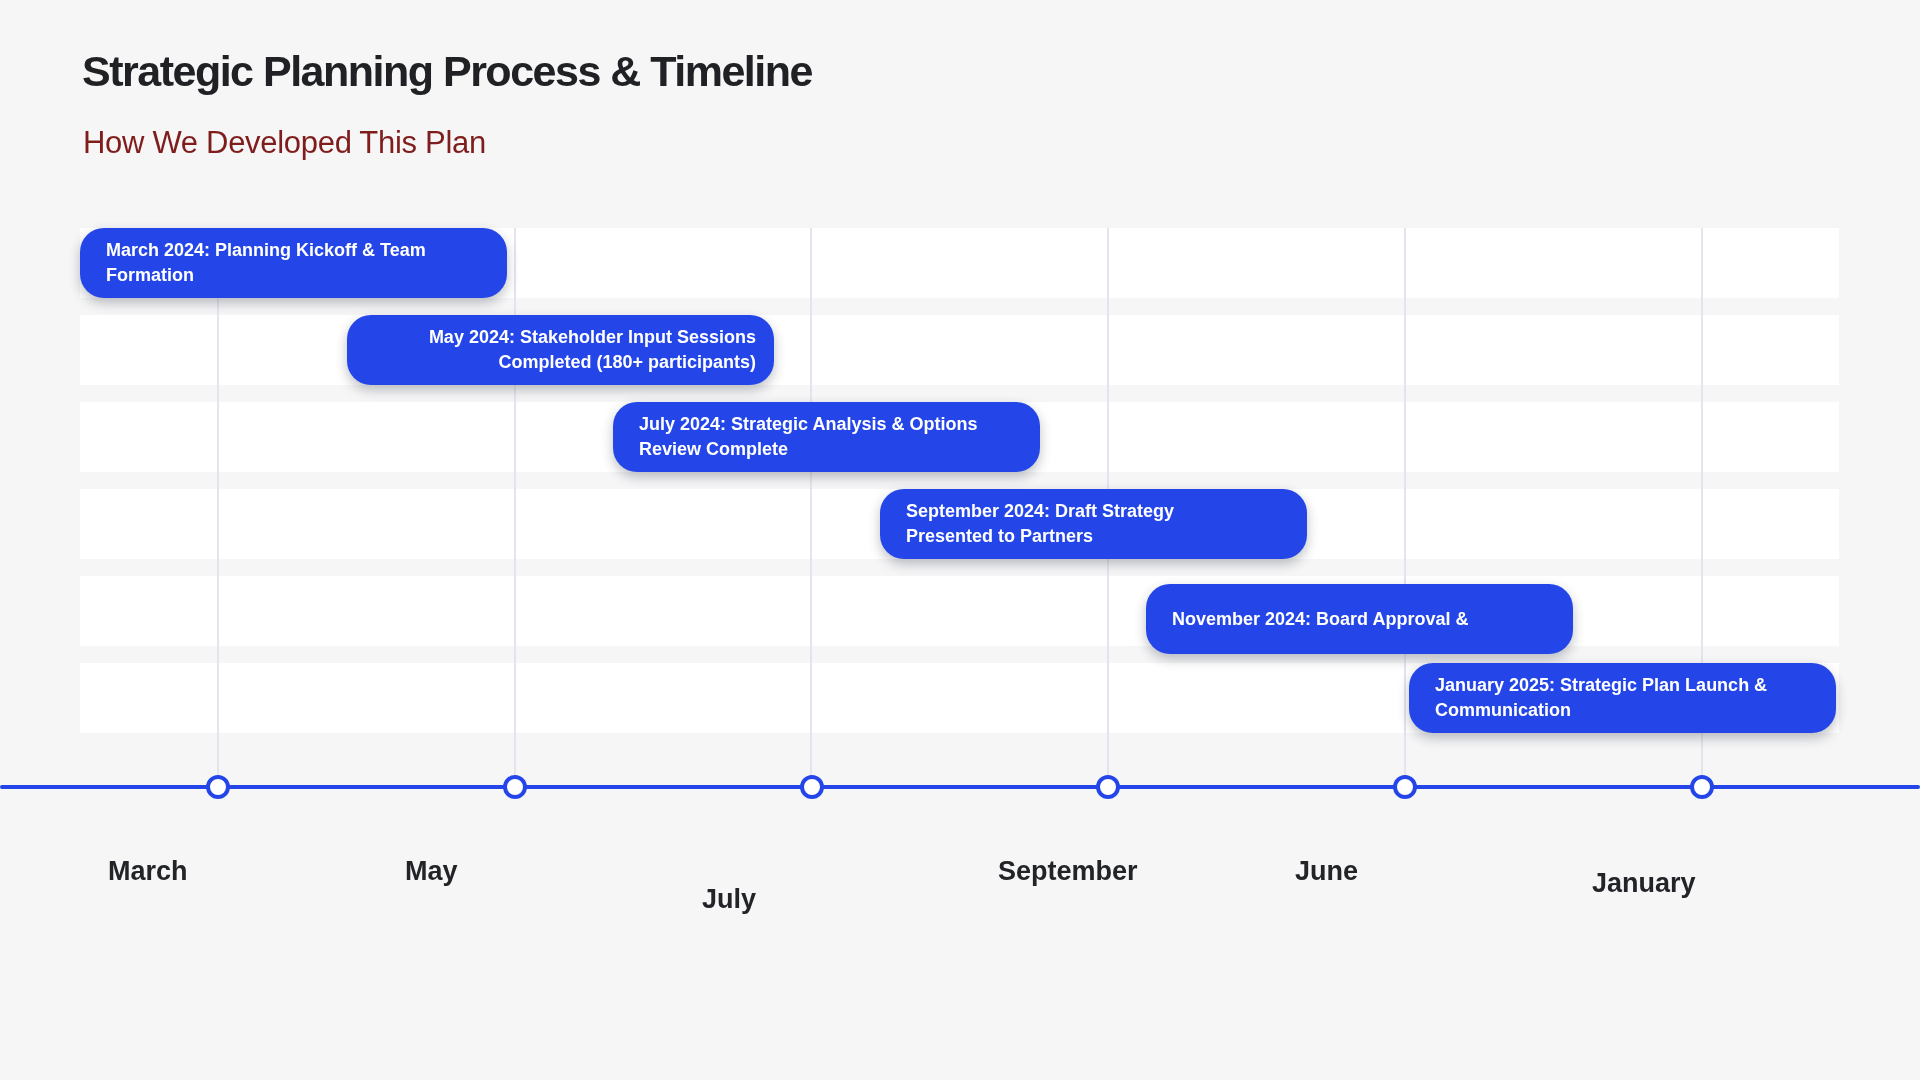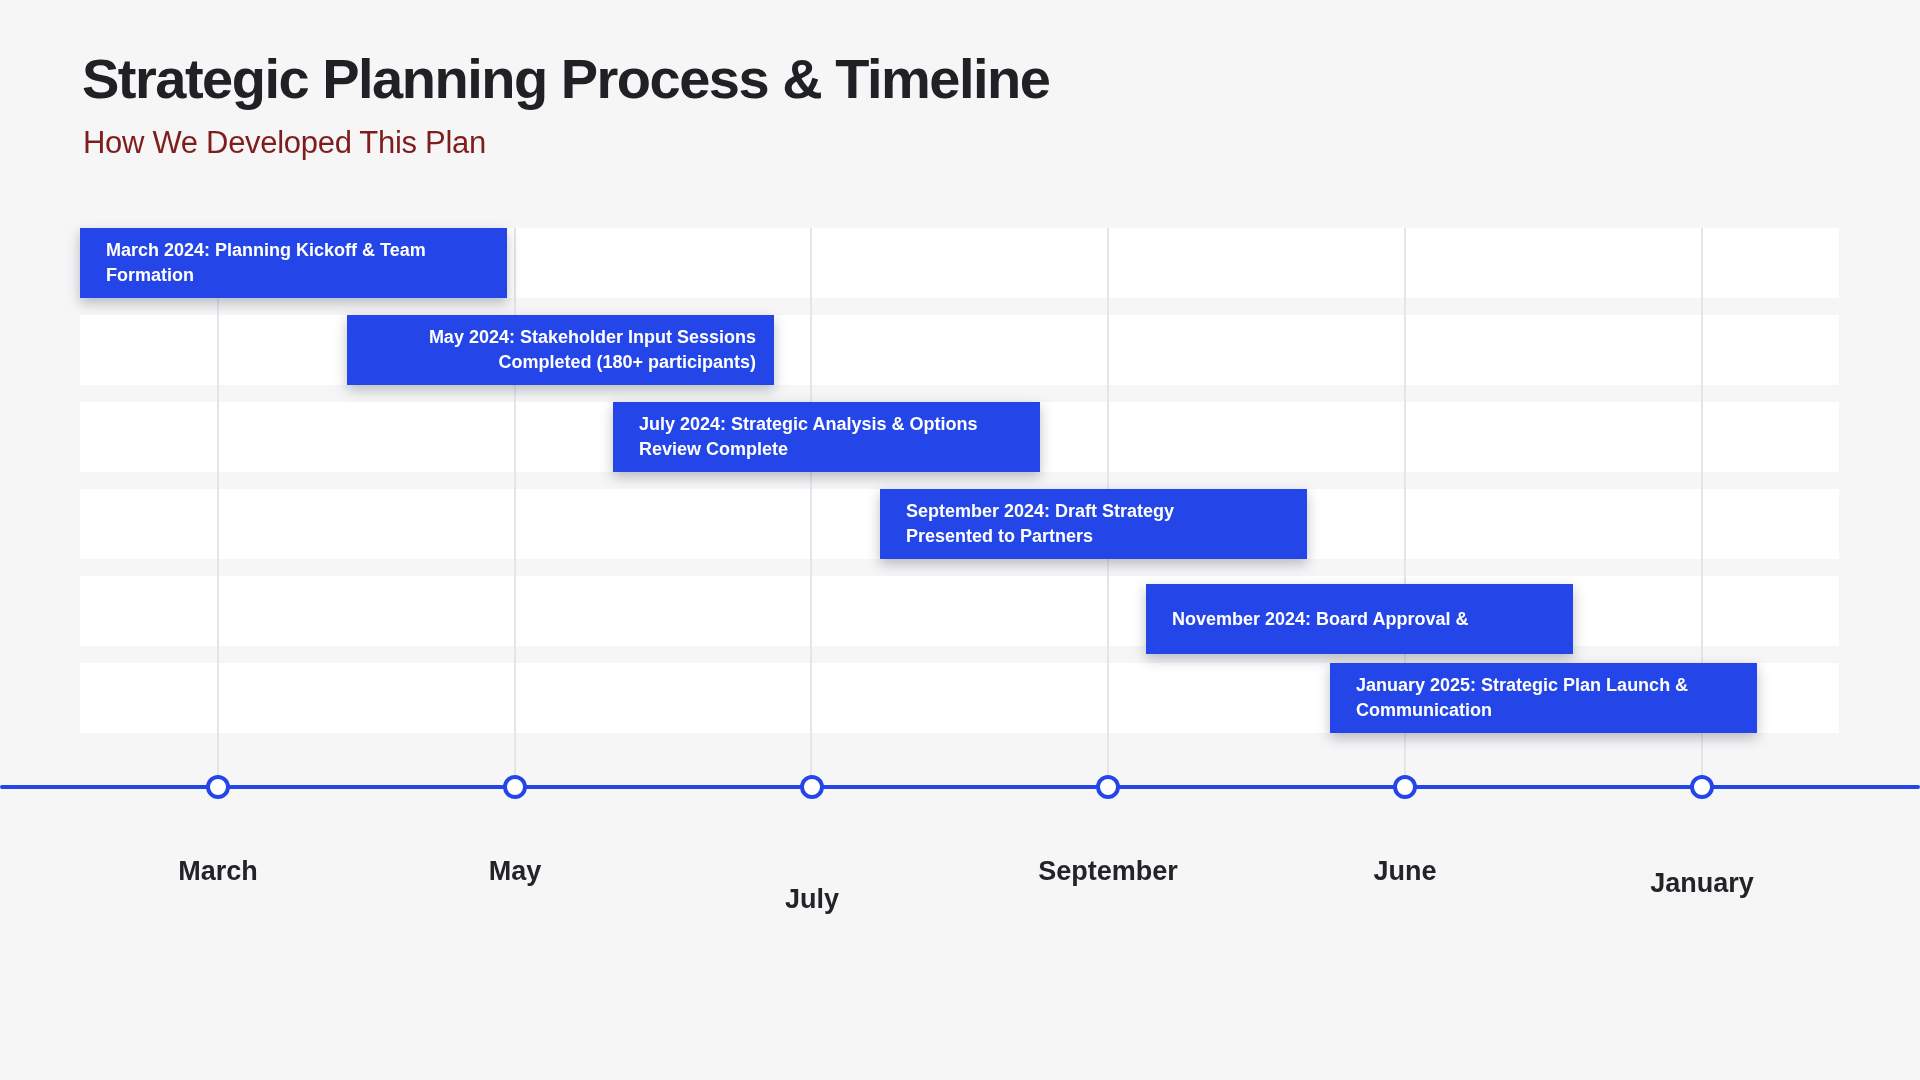--- a/index.html
+++ b/index.html
@@ -8,21 +8,21 @@
     background: #f6f6f7;
     font-family: "Liberation Sans", sans-serif;
     overflow: hidden;
     position: relative;
   }
   .slide { position: absolute; inset: 0; width: 1920px; height: 1080px; }
 
   
   .title {
     position: absolute; left: 82px; top: 48px;
-    font-size: 56px; font-weight: 700; letter-spacing: -1.5px;
+    font-size: 43px; font-weight: 700; letter-spacing: -1.5px;
     color: #202124; line-height: 1.1;
   }
   .subtitle {
     position: absolute; left: 83px; top: 124px;
     font-size: 31px; font-weight: 400; letter-spacing: -0.3px;
     color: #7f1d1d; line-height: 1.2;
   }
 
   
   .row-band {
@@ -42,45 +42,46 @@
 
   
   .bar {
     position: absolute; width: 427px; height: 70px;
     background: #2446e8; color: #ffffff;
     display: flex; flex-direction: column; justify-content: center;
     padding: 0 18px 0 26px; box-sizing: border-box;
     font-size: 18px; font-weight: 700; line-height: 25px;
     box-shadow: 0 5px 12px rgba(40, 45, 60, 0.30);
     z-index: 3;
+    border-radius: 24px;
   }
   .bar span { display: block; white-space: nowrap; }
   .b0 { left: 80px;   top: 228px; }
   .b1 { left: 347px;  top: 315px; text-align: right; }
   .b2 { left: 613px;  top: 402px; }
   .b3 { left: 880px;  top: 489px; }
   .b4 { left: 1146px; top: 576px; margin-top: 8px; }
-  .b5 { left: 1330px; top: 663px; }
+  .b5 { left: 1409px; top: 663px; }
 
   
   .axis-line {
     position: absolute; left: 0; top: 785px; width: 1920px; height: 4px;
     background: #2446e8; border-radius: 2px; z-index: 4;
   }
   .tick-marker {
     position: absolute; top: 775px; width: 16px; height: 16px;
     background: #ffffff; border: 4px solid #2446e8; border-radius: 50%;
     z-index: 5;
   }
   .t0 { left: 206px; } .t1 { left: 503px; } .t2 { left: 800px; }
   .t3 { left: 1096px; } .t4 { left: 1393px; } .t5 { left: 1690px; }
 
   .tick-label {
     position: absolute; top: 856px; width: 220px;
-    text-align: center; font-size: 27px; font-weight: 700;
+    text-align: left; font-size: 27px; font-weight: 700;
     color: #222428; z-index: 5;
   }
   .l0 { left: 108px; } .l1 { left: 405px; } .l2 { left: 702px; margin-top: 28px; }
   .l3 { left: 998px; } .l4 { left: 1295px; } .l5 { left: 1592px; margin-top: 12px; }
 </style>
 </head>
 <body>
 
 <div class="slide">
 

